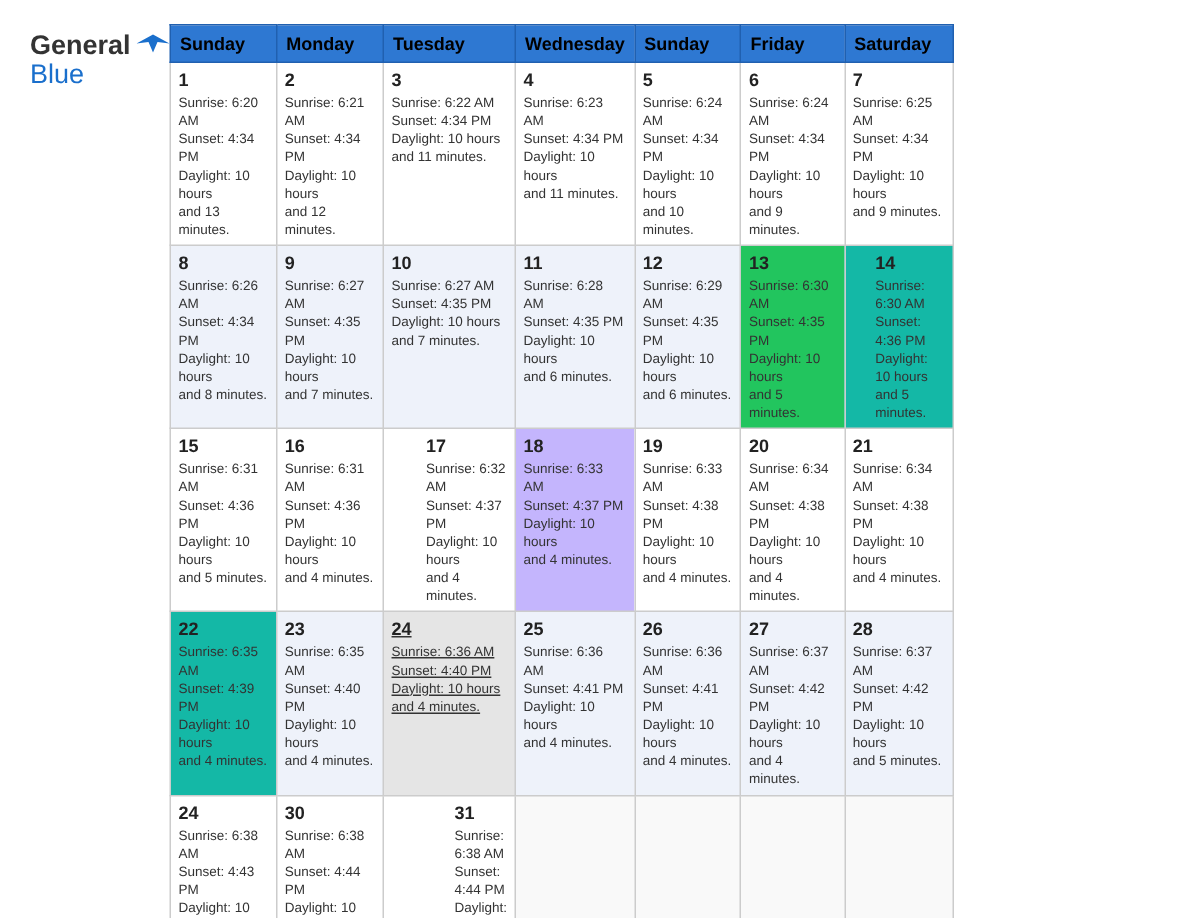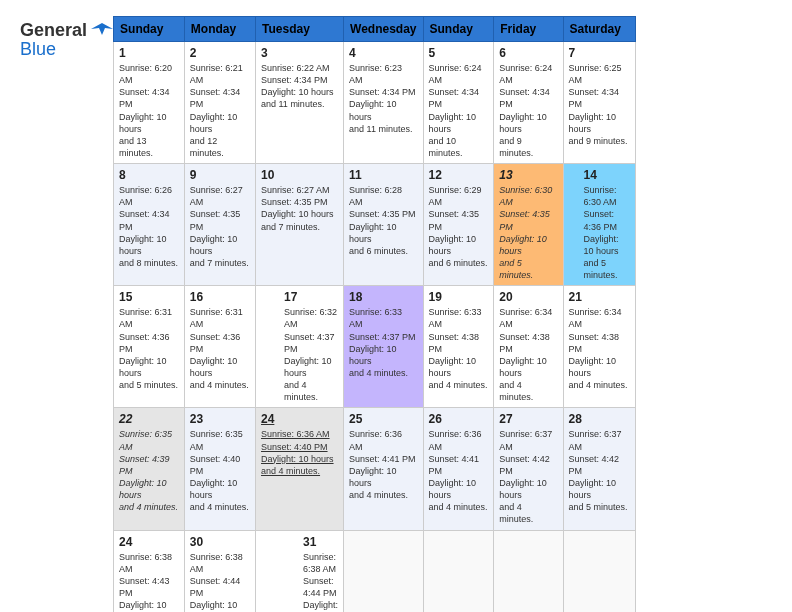--- a/index.html
+++ b/index.html
@@ -170,25 +170,25 @@
             <div class="cell-text">Sunrise: 6:27 AM<br>Sunset: 4:35 PM<br>Daylight: 10 hours<br>and 7 minutes.</div>
           </td>
           <td style="background: rgb(238, 242, 250);">
             <span class="day-num">11</span>
             <div class="cell-text">Sunrise: 6:28 AM<br>Sunset: 4:35 PM<br>Daylight: 10 hours<br>and 6 minutes.</div>
           </td>
           <td style="background: rgb(238, 242, 250);">
             <span class="day-num">12</span>
             <div class="cell-text">Sunrise: 6:29 AM<br>Sunset: 4:35 PM<br>Daylight: 10 hours<br>and 6 minutes.</div>
           </td>
-          <td style="background: #fdba74; font-style: italic;">
+          <td style="background: #22c55e;">
             <span class="day-num">13</span>
             <div class="cell-text">Sunrise: 6:30 AM<br>Sunset: 4:35 PM<br>Daylight: 10 hours<br>and 5 minutes.</div>
           </td>
-          <td style="background: #7dd3fc; padding-left: 20px;">
+          <td style="background: #14b8a6; padding-left: 20px;">
             <span class="day-num">14</span>
             <div class="cell-text">Sunrise: 6:30 AM<br>Sunset: 4:36 PM<br>Daylight: 10 hours<br>and 5 minutes.</div>
           </td>
         </tr>
         <tr>
           <td style="background: rgb(255, 255, 255);">
             <span class="day-num">15</span>
             <div class="cell-text">Sunrise: 6:31 AM<br>Sunset: 4:36 PM<br>Daylight: 10 hours<br>and 5 minutes.</div>
           </td>
           <td style="background: rgb(255, 255, 255);">
@@ -210,21 +210,21 @@
           <td style="background: rgb(255, 255, 255);">
             <span class="day-num">20</span>
             <div class="cell-text">Sunrise: 6:34 AM<br>Sunset: 4:38 PM<br>Daylight: 10 hours<br>and 4 minutes.</div>
           </td>
           <td style="background: rgb(255, 255, 255);">
             <span class="day-num">21</span>
             <div class="cell-text">Sunrise: 6:34 AM<br>Sunset: 4:38 PM<br>Daylight: 10 hours<br>and 4 minutes.</div>
           </td>
         </tr>
         <tr>
-          <td style="background: #e5e5e5; font-style: italic;">
+          <td style="background: #14b8a6;">
             <span class="day-num">22</span>
             <div class="cell-text">Sunrise: 6:35 AM<br>Sunset: 4:39 PM<br>Daylight: 10 hours<br>and 4 minutes.</div>
           </td>
           <td style="background: rgb(238, 242, 250);">
             <span class="day-num">23</span>
             <div class="cell-text">Sunrise: 6:35 AM<br>Sunset: 4:40 PM<br>Daylight: 10 hours<br>and 4 minutes.</div>
           </td>
           <td style="background: #e5e5e5; text-decoration: underline;">
             <span class="day-num">24</span>
             <div class="cell-text">Sunrise: 6:36 AM<br>Sunset: 4:40 PM<br>Daylight: 10 hours<br>and 4 minutes.</div>

